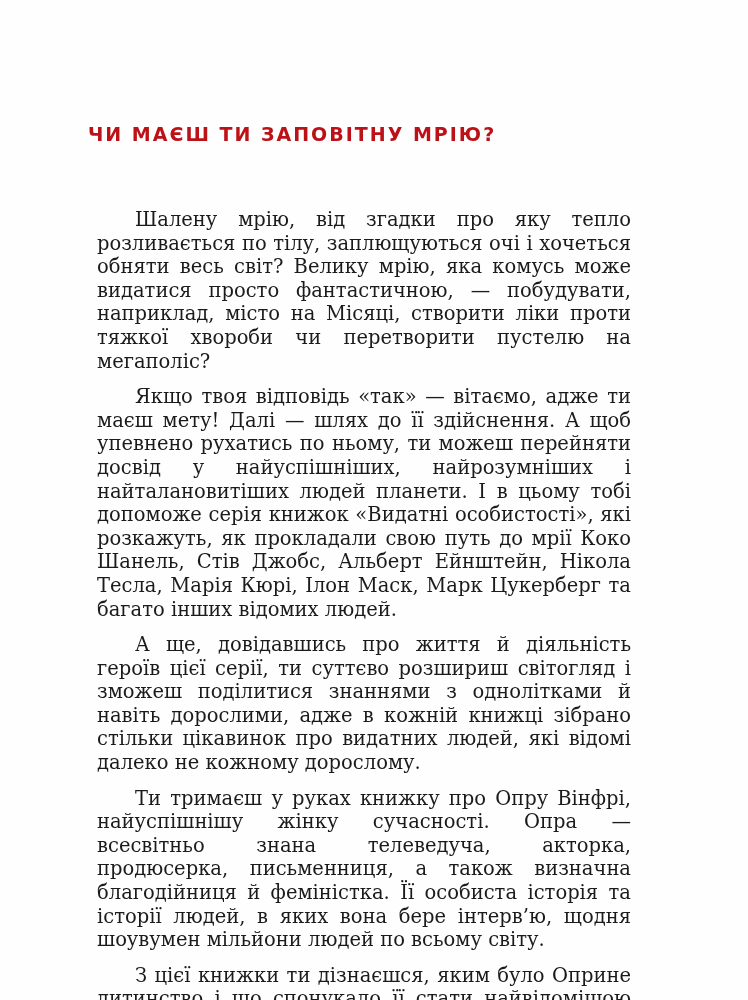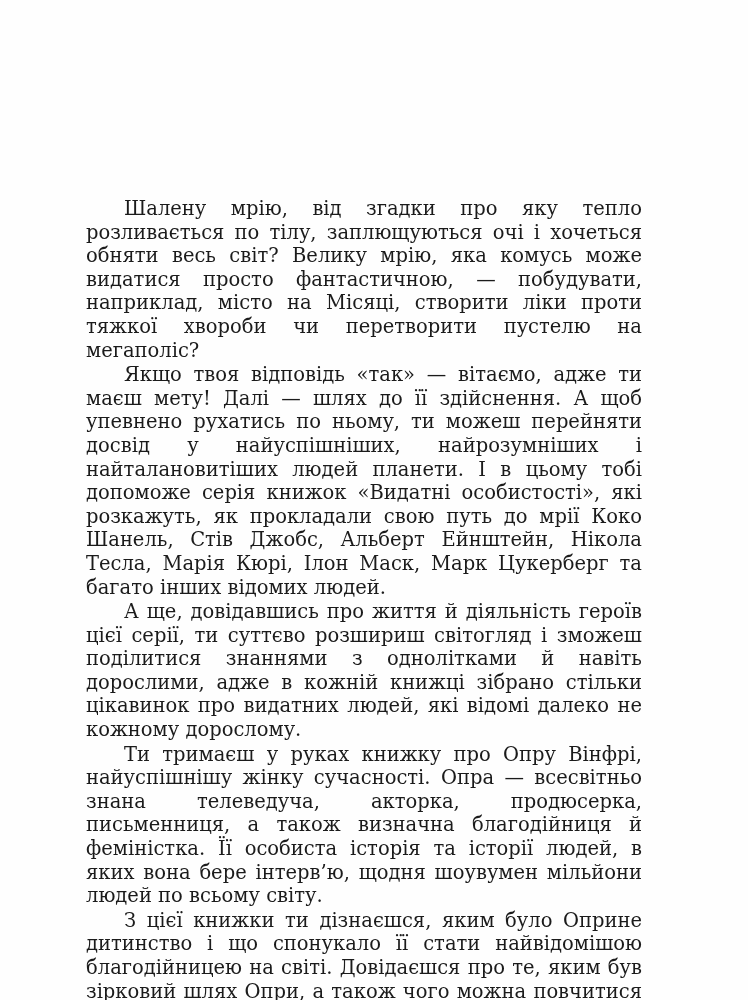--- a/index.html
+++ b/index.html
@@ -30,30 +30,31 @@
   .body-text {
     position: absolute;
     left: 85px;
     top: 196px;
     width: 558px;
     color: #1b1b1b;
     font-size: 19.5px;
     line-height: 23.6px;
   }
   .body-text p {
-    margin: 1px;
+    margin: 12px;
     text-indent: 38px;
     text-align: justify;
     text-align-last: left;
   }
 </style>
 </head>
 <body>
 
 <div class="page">
+  <h1 class="chapter-title" style="color: rgb(187, 17, 23);">ЧИ МАЄШ ТИ ЗАПОВІТНУ МРІЮ?</h1>
   <div class="body-text" id="paragraphs">
       <p>Шалену мрію, від згадки про яку тепло розливається по тілу, заплющуються очі і хочеться обняти весь світ? Велику мрію, яка комусь може видатися просто фантастичною, — побудувати, наприклад, місто на Місяці, створити ліки проти тяжкої хвороби чи перетворити пустелю на мегаполіс?</p>
       <p>Якщо твоя відповідь «так» — вітаємо, адже ти маєш мету! Далі — шлях до її здійснення. А щоб упевнено рухатись по ньому, ти можеш перейняти досвід у найуспішніших, найрозумніших і найталановитіших людей планети. І в цьому тобі допоможе серія книжок «Видатні особистості», які розкажуть, як прокладали свою путь до мрії Коко Шанель, Стів Джобс, Альберт Ейнштейн, Нікола Тесла, Марія Кюрі, Ілон Маск, Марк Цукерберг та багато інших відомих людей.</p>
       <p>А ще, довідавшись про життя й діяльність героїв цієї серії, ти суттєво розшириш світогляд і зможеш поділитися знаннями з однолітками й навіть дорослими, адже в кожній книжці зібрано стільки цікавинок про видатних людей, які відомі далеко не кожному дорослому.</p>
       <p>Ти тримаєш у руках книжку про Опру Вінфрі, найуспішнішу жінку сучасності. Опра — всесвітньо знана телеведуча, акторка, продюсерка, письменниця, а також визначна благодійниця й феміністка. Її особиста історія та історії людей, в яких вона бере інтерв’ю, щодня шоувумен мільйони людей по всьому світу.</p>
       <p>З цієї книжки ти дізнаєшся, яким було Оприне дитинство і що спонукало її стати найвідомішою благодійницею на світі. Довідаєшся про те, яким був зірковий шлях Опри, а також чого можна повчитися в найбагатшої в світі шоувумен. Отож читай, надихайся й вір у власну мрію!</p>
     </div>
 </div>
 
 </body></html>

